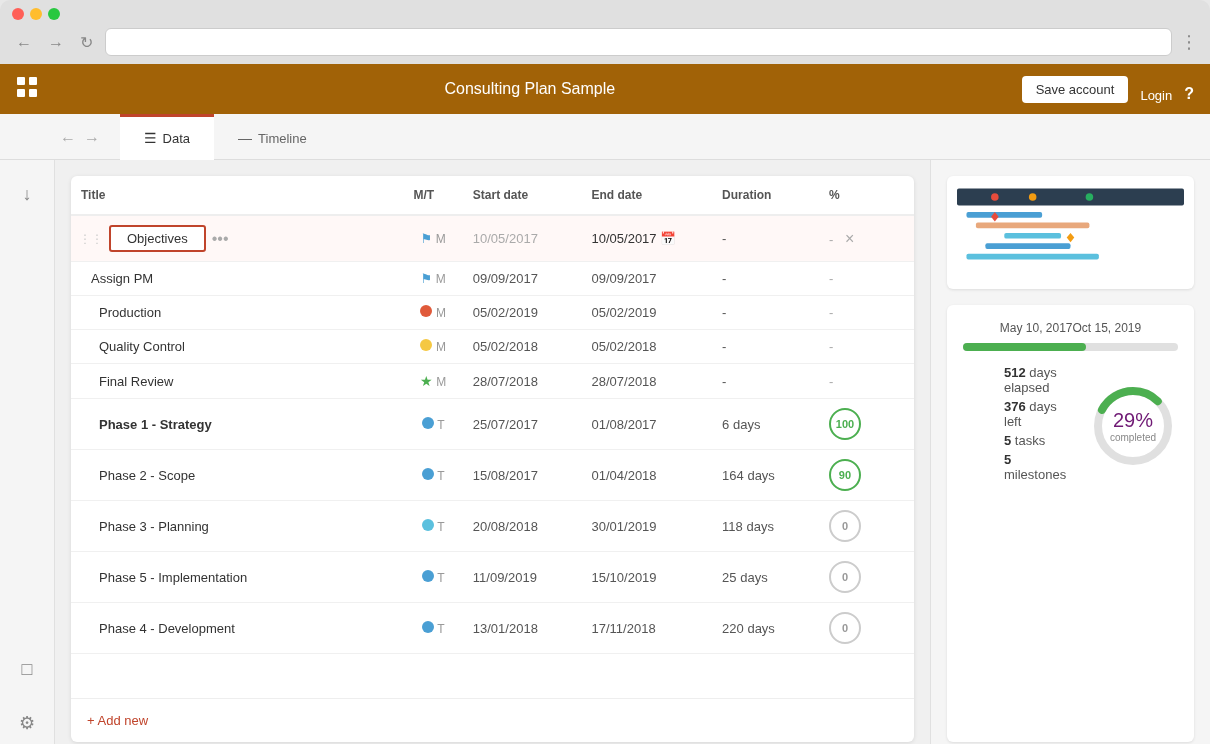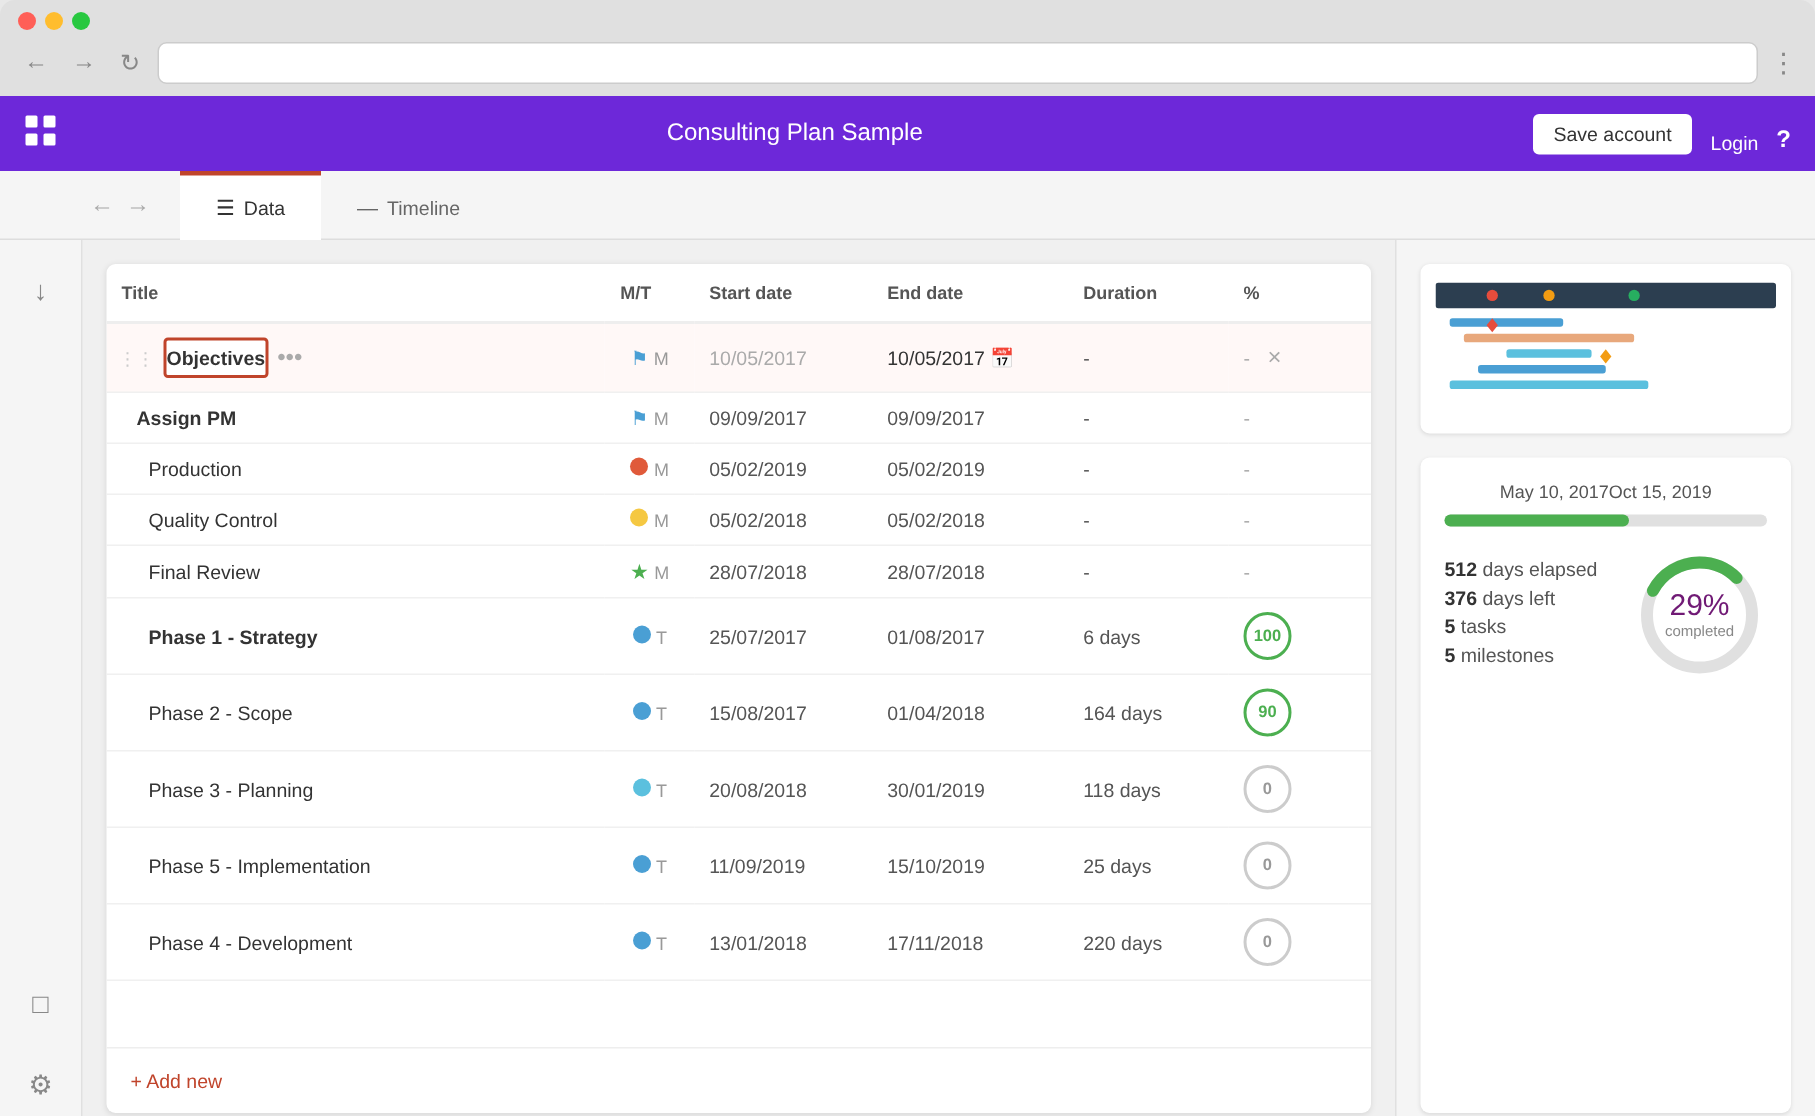--- a/index.html
+++ b/index.html
@@ -11,21 +11,21 @@
     .dot { width: 12px; height: 12px; border-radius: 50%; }
     .dot-red { background: #ff5f57; }
     .dot-yellow { background: #ffbd2e; }
     .dot-green { background: #28c840; }
     .browser-toolbar { display: flex; align-items: center; gap: 8px; }
     .nav-btn { background: none; border: none; color: #888; cursor: pointer; font-size: 16px; padding: 2px 4px; }
     .address-bar { flex: 1; background: white; border: 1px solid #ccc; border-radius: 6px; height: 28px; padding: 0 10px; font-size: 12px; }
     .menu-btn { color: #888; font-size: 18px; cursor: pointer; }
 
     
-    .app-header { background: #6d28d9; display: flex; align-items: center; height: 50px; padding: 0 16px; }
+    .app-header { background: #a16207; display: flex; align-items: center; height: 50px; padding: 0 16px; }
     .app-header-icon { color: white; font-size: 18px; margin-right: auto; }
     .app-title { color: white; font-size: 16px; font-weight: 500; flex: 1; text-align: center; }
     .header-actions { display: flex; align-items: flex-end; gap: 12px; margin-left: auto; }
     .save-btn { background: white; color: #333; border: none; border-radius: 4px; padding: 6px 14px; font-size: 13px; cursor: pointer; font-weight: 500; }
     .login-btn { color: white; background: none; border: none; font-size: 13px; cursor: pointer; }
     .help-btn { color: white; background: none; border: none; font-size: 16px; cursor: pointer; font-weight: bold; }
 
     
     .tab-bar { display: flex; align-items: center; background: #f5f5f5; border-bottom: 1px solid #ddd; height: 46px; padding-left: 60px; }
     .undo-redo { display: flex; gap: 8px; margin-right: 20px; }
@@ -53,38 +53,38 @@
 
     .col-title { width: 280px; }
     .col-mt { width: 50px; }
     .col-start { width: 100px; }
     .col-end { width: 110px; }
     .col-duration { width: 90px; }
     .col-pct { width: 80px; }
 
     
     .selected-row td { background: #fff8f7; }
-    .selected-cell { border: 2px solid #c0442b; border-radius: 3px; padding: 4px 0; background: white; display: inline-block; color: #333; font-weight: 700; }
+    .selected-cell { border: 2px solid #c0442b; border-radius: 3px; padding: 4px 16px; background: white; display: inline-block; color: #333; font-weight: 400; }
 
     
     .add-new-row { padding: 14px 16px; border-top: 1px solid #eee; }
     .add-new-btn { background: none; border: none; color: #c0442b; cursor: pointer; font-size: 13px; display: flex; align-items: center; gap: 6px; }
 
     
     .right-panel { width: 280px; background: #f5f5f5; border-left: 1px solid #e0e0e0; display: flex; flex-direction: column; }
     .gantt-preview { background: white; margin: 16px; border-radius: 6px; padding: 10px; box-shadow: 0 1px 3px rgba(0,0,0,0.1); }
     .gantt-preview svg { width: 100%; height: 90px; }
 
     
     .stats-panel { background: white; margin: 0 16px 16px 16px; border-radius: 6px; padding: 16px; box-shadow: 0 1px 3px rgba(0,0,0,0.1); flex: 1; }
     .date-row { display: flex; justify-content: center; font-size: 12px; color: #555; margin-bottom: 8px; }
     .progress-bar-container { height: 8px; background: #e0e0e0; border-radius: 4px; margin-bottom: 14px; }
     .progress-bar-fill { height: 8px; background: #4caf50; border-radius: 4px; width: 57%; }
     .stats-content { display: flex; align-items: center; gap: 12px; }
-    .stats-numbers { flex: 1; }
+    .stats-numbers { flex: 1; margin-left: 41px; }
     .stat-line { font-size: 13px; color: #555; margin-bottom: 4px; }
     .stat-bold { font-weight: 700; color: #333; }
 
     
     .donut-container { position: relative; width: 90px; height: 90px; }
     .donut-text { position: absolute; top: 50%; left: 50%; transform: translate(-50%, -50%); text-align: center; }
     .donut-pct { font-size: 20px; font-weight: 400; color: #701a75; }
     .donut-label { font-size: 10px; color: #888; }
 
     .three-dots { color: #aaa; font-size: 16px; cursor: pointer; }
@@ -169,21 +169,21 @@
         <span class="three-dots">•••</span>
       </div>
               </td>
               <td style="text-align: center;"><span style="color:#4a9fd4;font-size:13px;">⚑</span> <span style="color:#999;font-size:12px;">M</span></td>
               <td style="color: rgb(170, 170, 170);">10/05/2017</td>
               <td><span>10/05/2017</span> <span style="color:#aaa;font-size:13px;cursor:pointer;">📅</span></td>
               <td style="color: rgb(85, 85, 85);">-</td>
               <td><span style="color:#aaa;">-</span> <span style="color:#aaa;cursor:pointer;font-size:16px;margin-left:8px;">×</span></td>
             </tr>
             <tr>
-              <td style="padding-left: 0; font-weight: bold;"><span style="padding-left:20px;">Assign PM</span></td>
+              <td style="padding-left: 0;"><span style="padding-left:20px;">Assign PM</span></td>
               <td style="text-align: center;"><span style="color:#4a9fd4;font-size:13px;">⚑</span> <span style="color:#999;font-size:12px;">M</span></td>
               <td style="color: rgb(85, 85, 85);">09/09/2017</td>
               <td style="color: rgb(85, 85, 85);">09/09/2017</td>
               <td style="color: rgb(85, 85, 85);">-</td>
               <td><span style="color:#aaa;">-</span></td>
             </tr>
             <tr>
               <td style="padding-left: 8px;"><span style="padding-left:20px;text-align:right;">Production</span></td>
               <td style="text-align: center;"><span style="display:inline-block;width:12px;height:12px;border-radius:50%;background:#e05a3a;"></span> <span style="color:#999;font-size:12px;">M</span></td>
               <td style="color: rgb(85, 85, 85);">05/02/2019</td>

